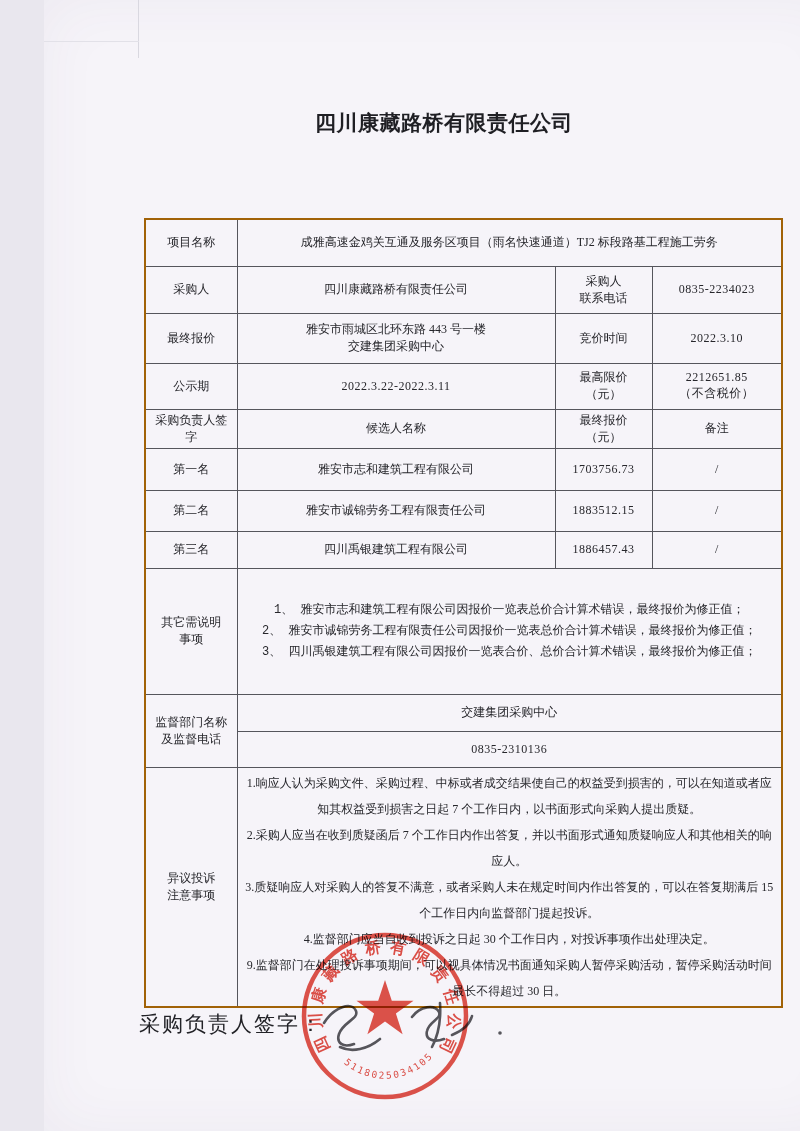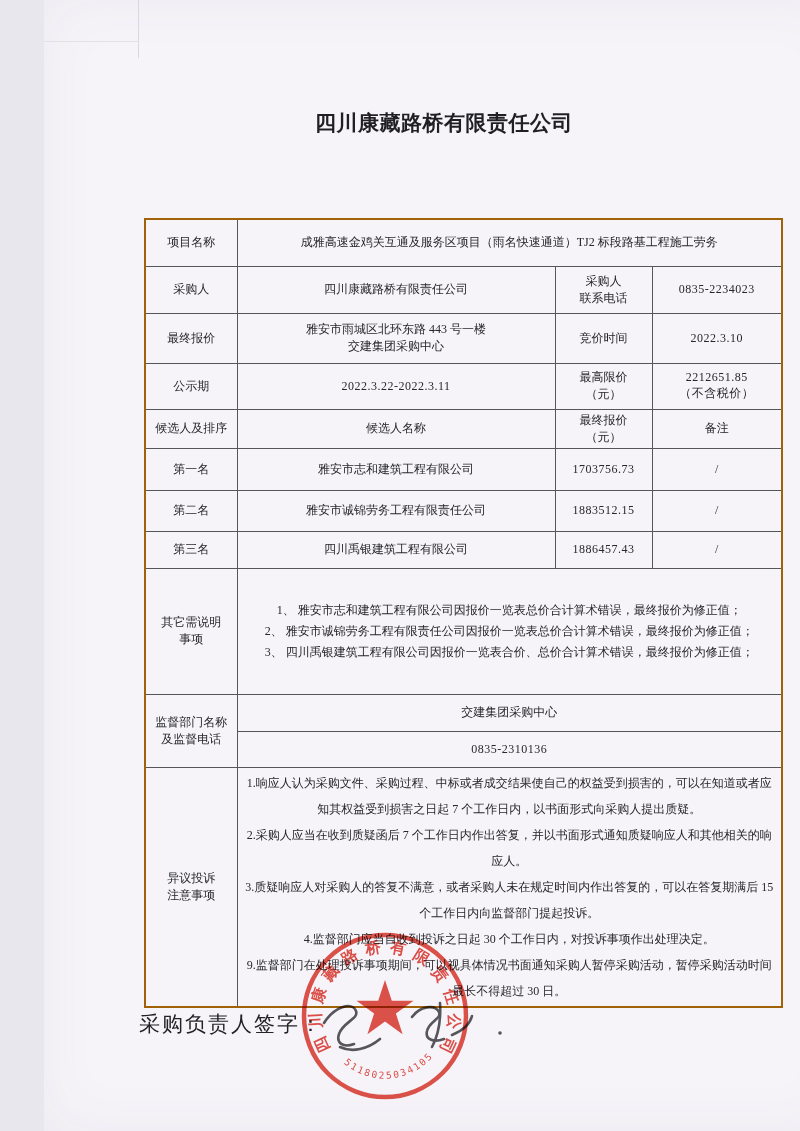--- a/index.html
+++ b/index.html
@@ -35,21 +35,21 @@
     border:2px solid #a16207;
   }
   table.doc-table td{
     border:1px solid #55555c;
     padding:2px 6px;
     text-align:center;vertical-align:middle;
     overflow:hidden;
   }
   .pre{white-space:pre-line;}
   td.notes{
-    text-align:left;vertical-align:top;padding:6px 10px 4px 10px;
+    text-align:left;vertical-align:top;padding:6px 10px 4px 10px;font-family:Liberation Mono, monospace;
   }
   .note-item{line-height:21px;}
   td.obj-notes{text-align:left;vertical-align:top;padding:7px 10px 4px 10px;}
   .obj-item{line-height:26px;}
   .num{letter-spacing:0.5px;}
 
   .sign-row{
     position:absolute;left:95px;top:1010px;
     font-size:21px;letter-spacing:2px;color:#222227;font-weight:normal;
   }
@@ -99,21 +99,21 @@
       </tr>
       <tr style="height:46px">
         <td>公示期</td>
         <td class="num">2022.3.22-2022.3.11</td>
         <td class="pre">最高限价
 （元）</td>
         <td class="pre num">2212651.85
 （不含税价）</td>
       </tr>
       <tr style="height:37px">
-        <td>候选人及排序</td>
+        <td>采购负责人签字</td>
         <td>候选人名称</td>
         <td class="pre">最终报价
 （元）</td>
         <td>备注</td>
       </tr>
       <tr style="height:42px">
         <td>第一名</td>
         <td>雅安市志和建筑工程有限公司</td>
         <td class="num">1703756.73</td>
         <td>/</td>

